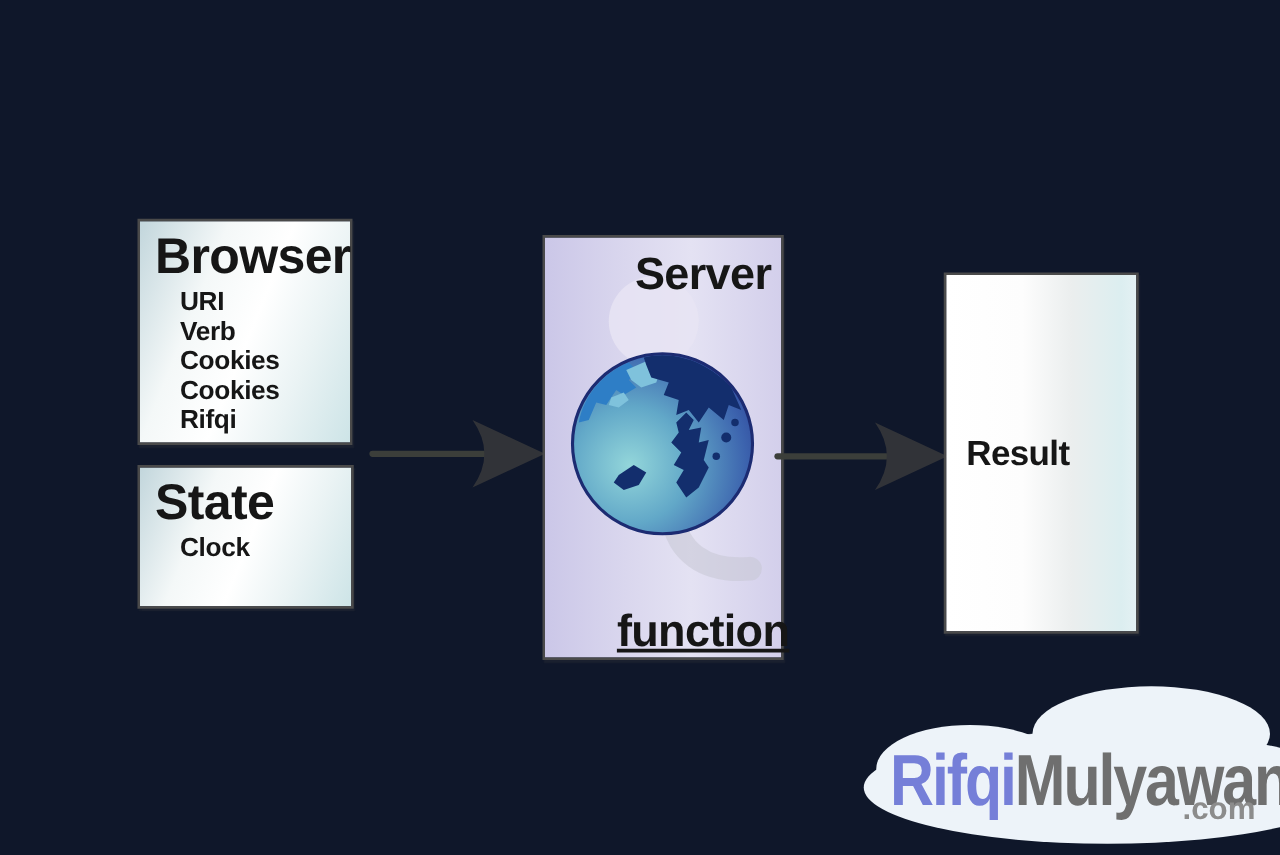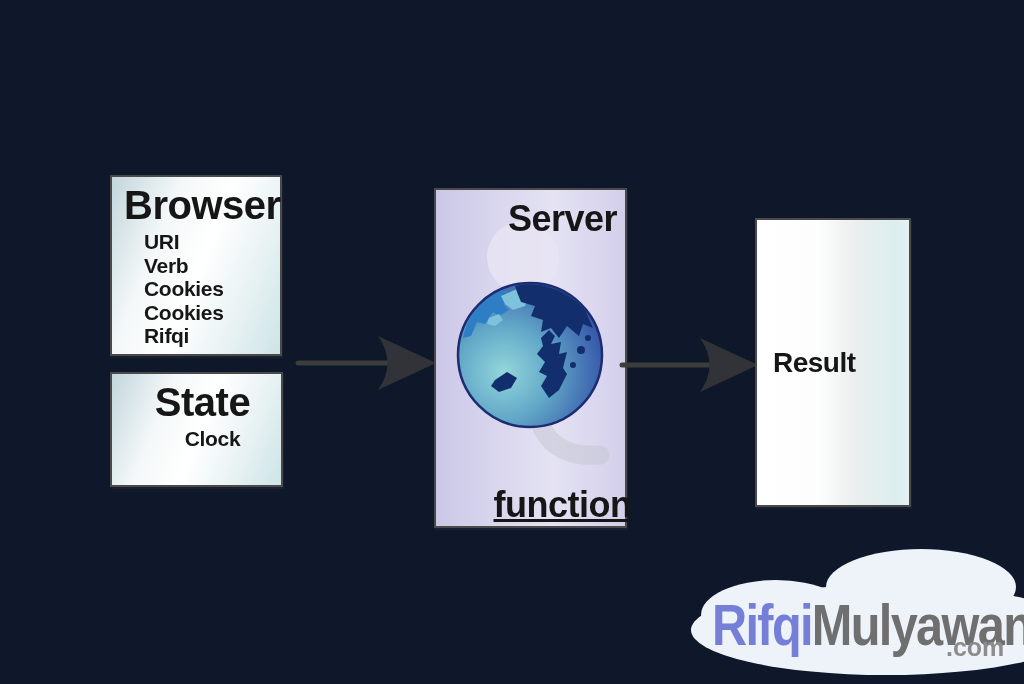--- a/index.html
+++ b/index.html
@@ -7,21 +7,21 @@
     position:relative;width:1024px;height:684px;overflow:hidden;
     background:#0f172a;font-family:"Liberation Sans",sans-serif;
   }
   .dbox{position:absolute;border:2px solid #4a4a4a;box-sizing:border-box;
         box-shadow:1px 2px 1px rgba(70,70,70,0.22);}
   .client-fill{background:linear-gradient(112deg,#c2d6dc 0%,#f4f8f8 30%,#ffffff 52%,#eaf3f4 74%,#cde4e7 100%);}
   .server-fill{background:linear-gradient(to right,#cbc7e8 0%,#dad7ee 35%,#e4e2f3 62%,#d3cfeb 100%);padding-left:32px;}
   .result-fill{background:linear-gradient(to right,#ffffff 0%,#fdfdfd 40%,#ebeeee 66%,#dceef0 92%,#e4f1f3 100%);}
 
   #browser-box{left:110px;top:175px;width:172px;height:181px;}
-  #state-box{left:110px;top:372px;width:173px;height:115px;text-align:center;}
+  #state-box{left:110px;top:372px;width:173px;height:115px;}
   #server-box{left:434px;top:188px;width:193px;height:340px;}
   #result-box{left:755px;top:218px;width:156px;height:289px;}
 
   .box-title{font-size:40px;font-weight:600;color:#161616;padding:7px 0 0 12px;line-height:1.08;letter-spacing:-0.5px;}
   .box-items{padding:3px 0 0 32px;font-size:21px;font-weight:600;color:#161616;line-height:23.5px;letter-spacing:-0.3px;}
 
   .server-label{position:absolute;width:100%;text-align:center;font-size:36px;font-weight:600;color:#161616;letter-spacing:-0.5px;}
   #server-top-label{top:8px;}
   #server-bottom-label{bottom:0;text-decoration:underline;}
 

